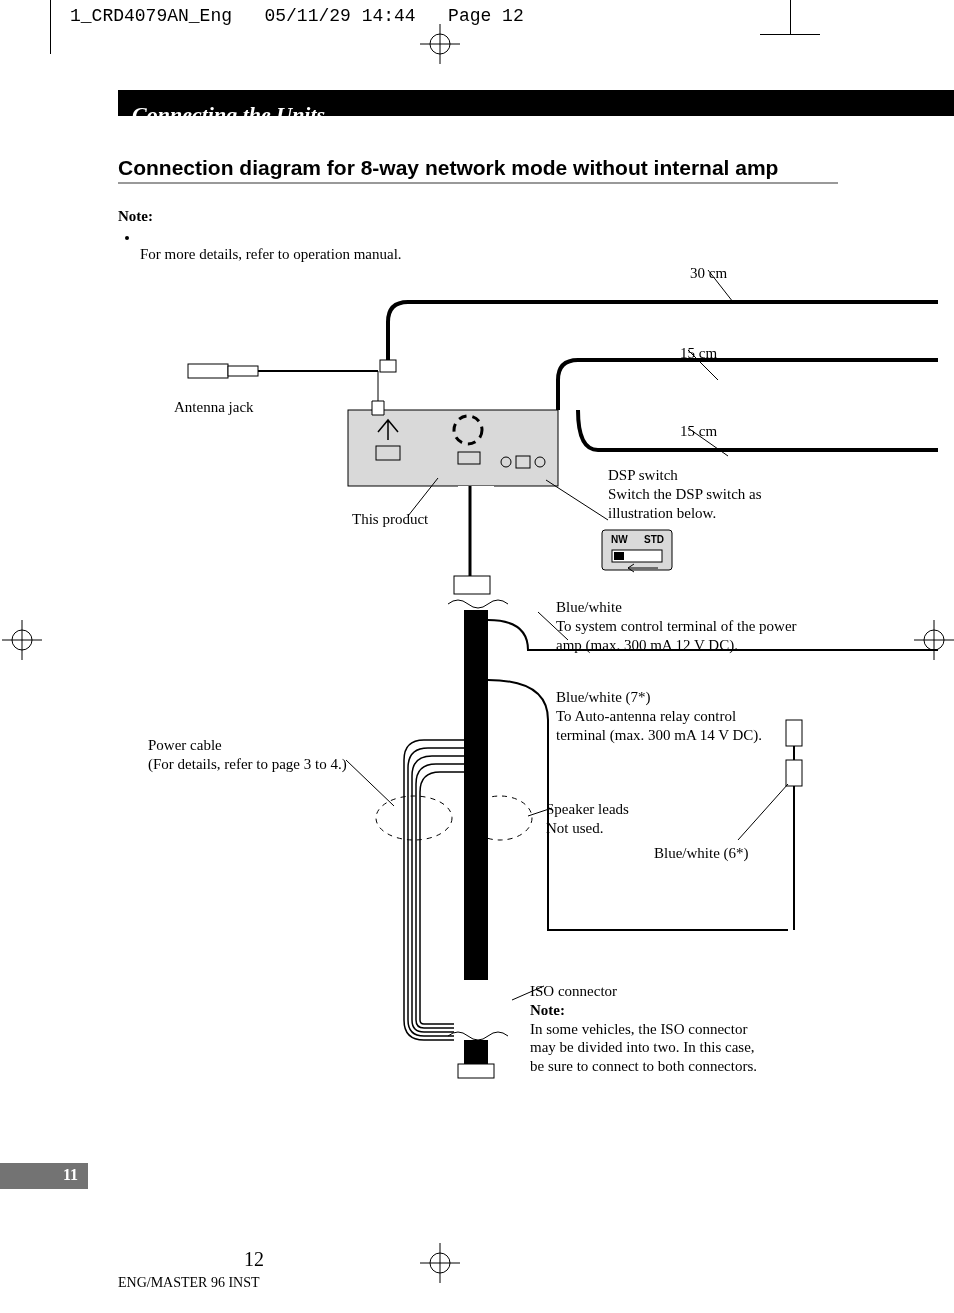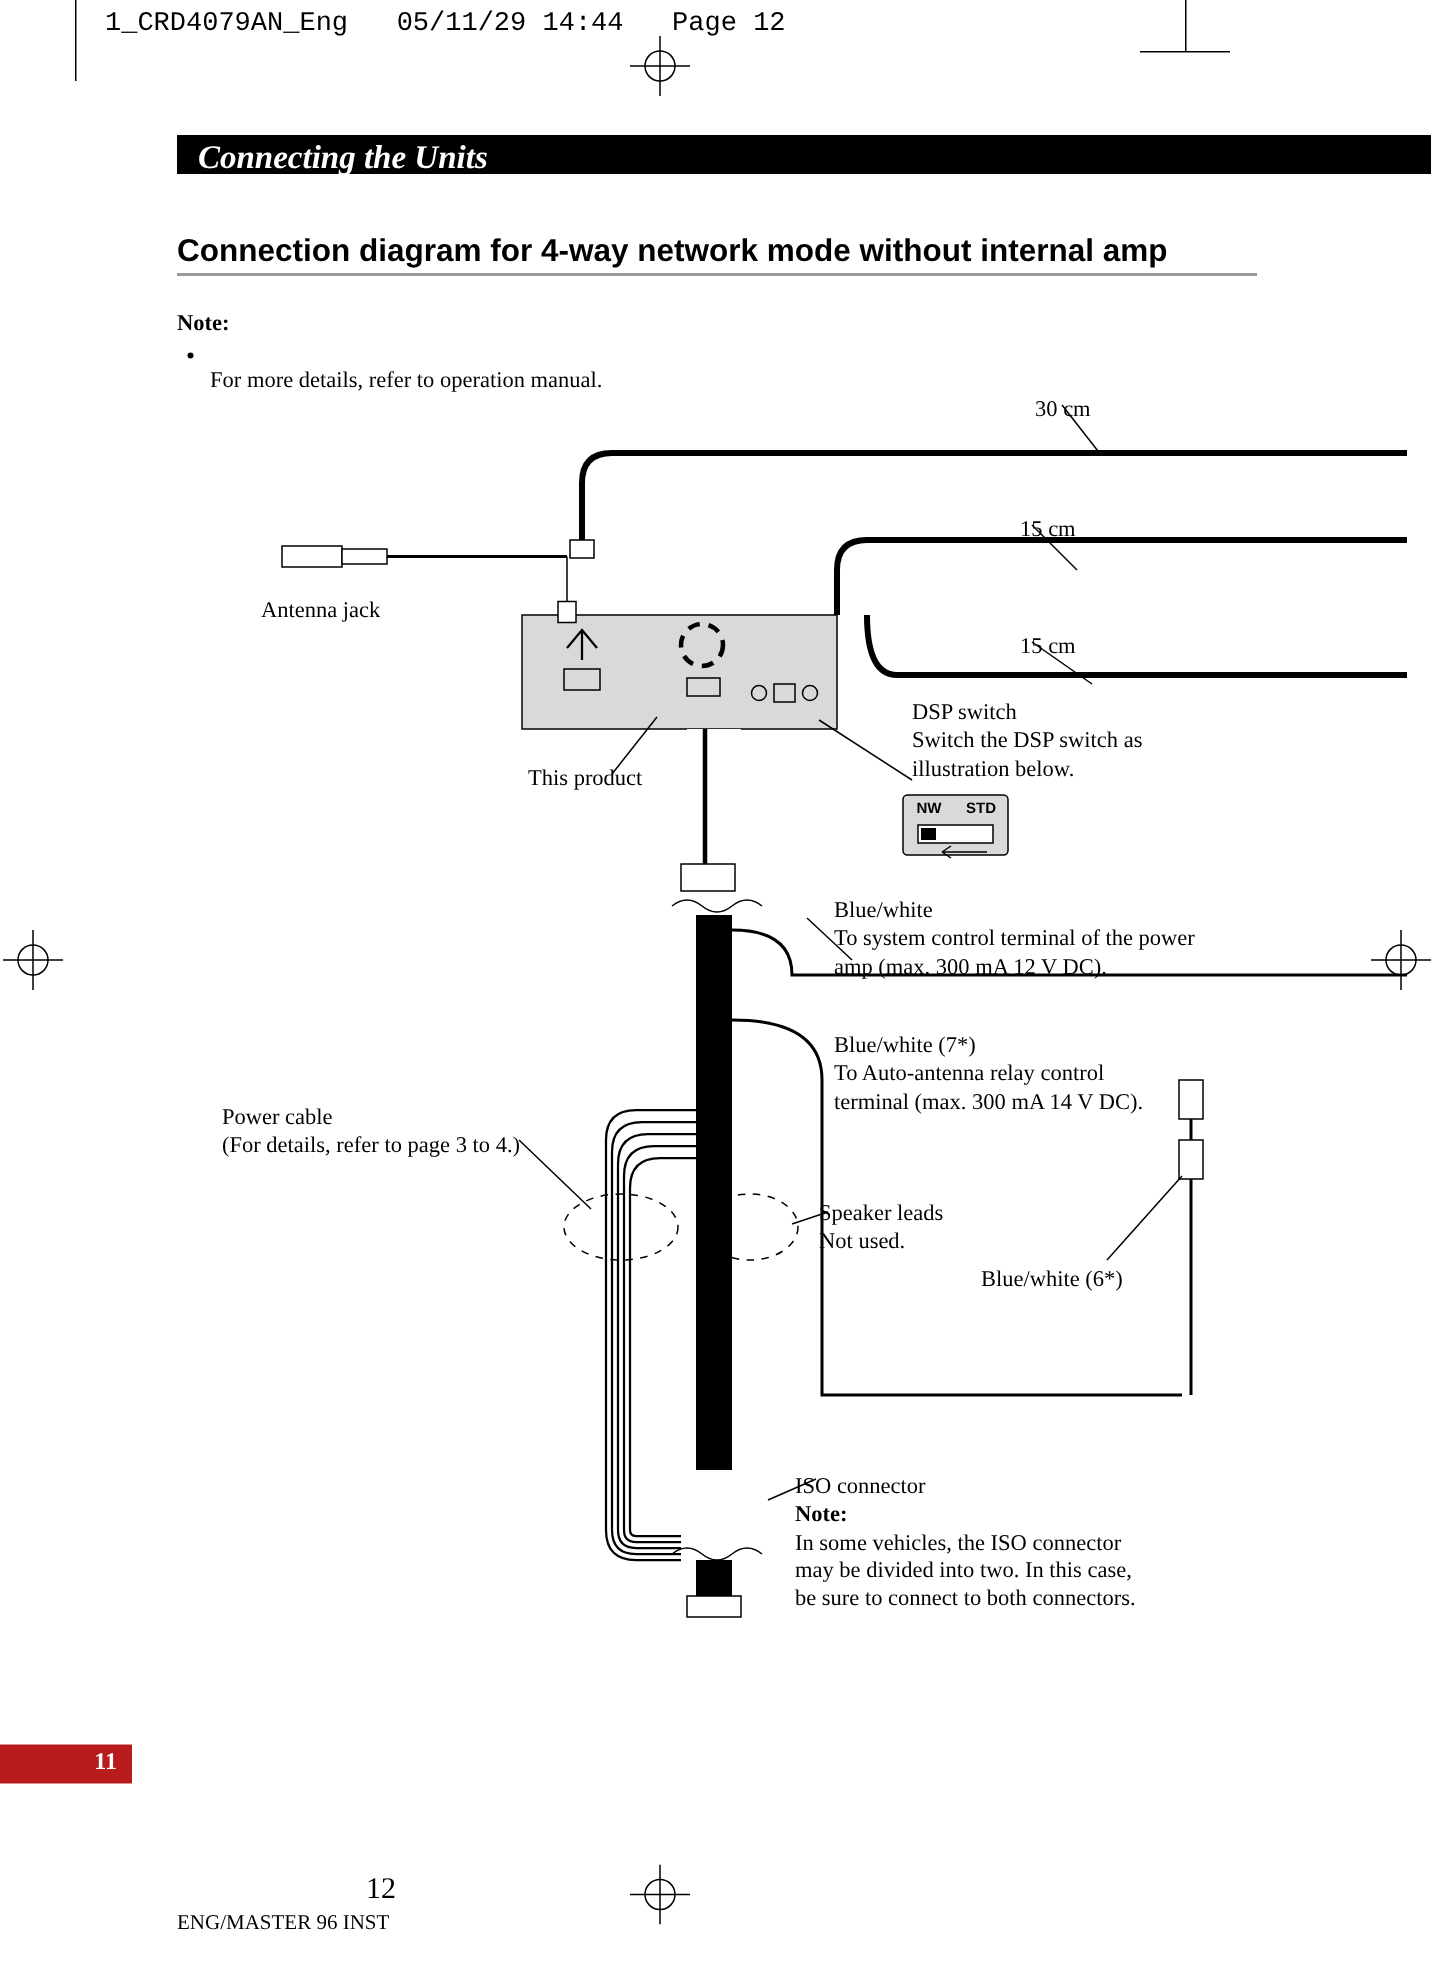--- a/index.html
+++ b/index.html
@@ -21,41 +21,41 @@
   .vline-top { position:absolute; top:0; left:50px; width:1px; height:54px; background:#000;}
   .section-bar {
     position: absolute;
     top: 90px; left: 118px; right:0;
     height: 26px;
     background: #000;
     color: #fff;
     font-style: italic;
     font-weight: bold;
     font-size: 22px;
-    padding: 2px 0 0 14px;
+    padding: 12px 0 0 14px;
     box-sizing: border-box;
   }
   .subhead {
     position: absolute;
     top: 156px; left: 118px; width: 720px;
     font-family: Arial, Helvetica, sans-serif;
     font-weight: bold;
     font-size: 21px;
     border-bottom: 2px solid #999;
     padding-bottom: 2px;
   }
   .note-block { position:absolute; top:208px; left:118px; width:720px; font-size:15px; }
   .note-block .nh { font-weight:bold; }
   .note-block ul { margin:4px 0 0 0; padding-left:22px;}
   .abs { position:absolute; }
   .lbl { font-size:15px; line-height:1.25; }
   .bold { font-weight:bold;}
   .page-tab {
     position:absolute; left:0; bottom:124px; width:88px; height:26px;
-    background:#b91c1c; color:#fff; font-weight:bold; text-align:right;
+    background:#737373; color:#fff; font-weight:bold; text-align:right;
     padding:3px 10px 0 0; box-sizing:border-box; font-size:16px;
   }
   .footer-pg { position:absolute; bottom:42px; left:244px; font-size:20px;}
   .footer-txt { position:absolute; bottom:22px; left:118px; font-size:14px;}
   svg.diagram { position:absolute; top:260px; left:118px; }
 </style>
 </head>
 <body>
 
 <div class="vline-top"></div>
@@ -70,21 +70,21 @@
   <line x1="20" y1="0" x2="20" y2="40" stroke="#000"></line>
   <line x1="0" y1="20" x2="40" y2="20" stroke="#000"></line>
 </svg>
 <div class="abs" style="top:0;left:790px;width:1px;height:34px;background:#000"></div>
 <div class="abs" style="top:34px;left:760px;width:60px;height:1px;background:#000"></div>
 
 <div class="section-bar">
   <span>Connecting the Units</span>
 </div>
 
-<div class="subhead">Connection diagram for 4-way network mode without internal amp</div>
+<div class="subhead">Connection diagram for 8-way network mode without internal amp</div>
 
 <div class="note-block">
   <span class="nh">Note:</span>
   <ul>
     <li>
       <br>
       <span>For more details, refer to operation manual.</span>
     </li>
   </ul>
 </div>

